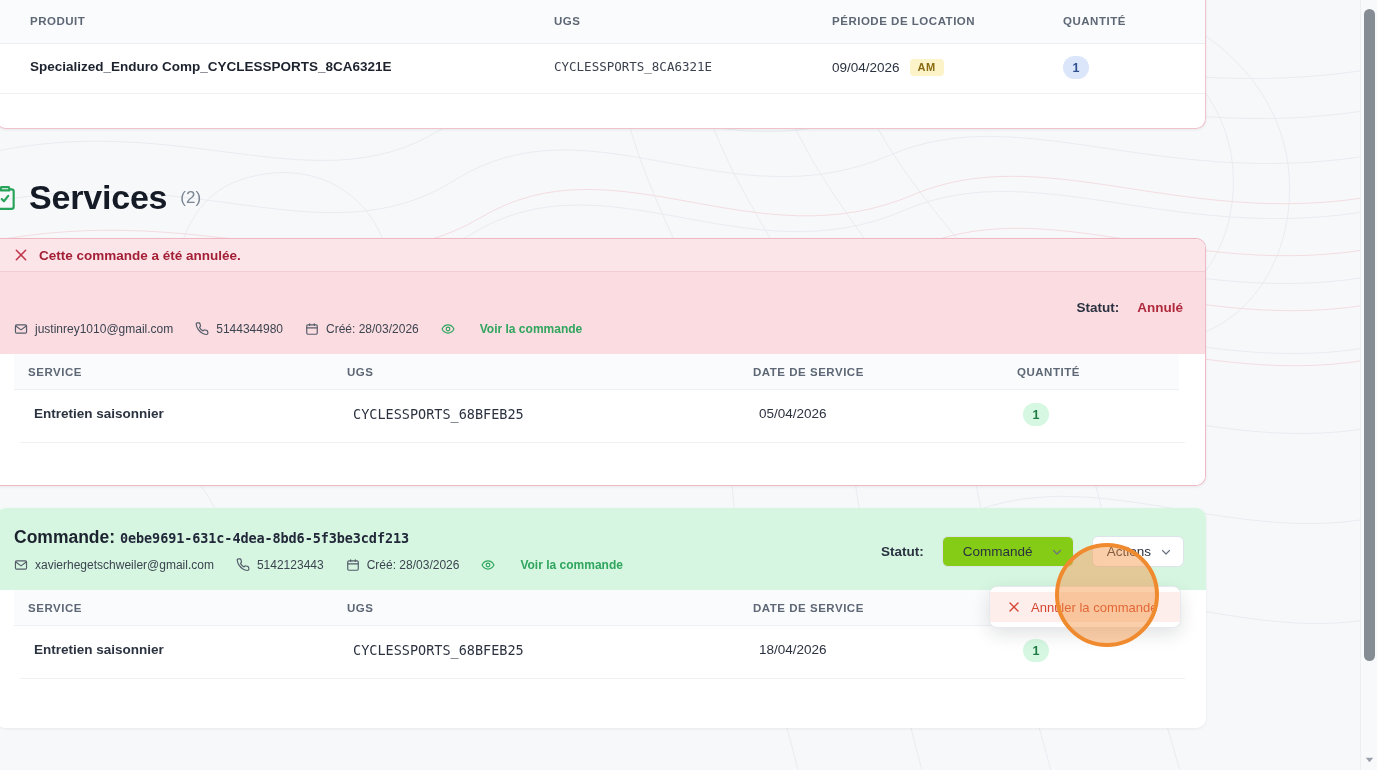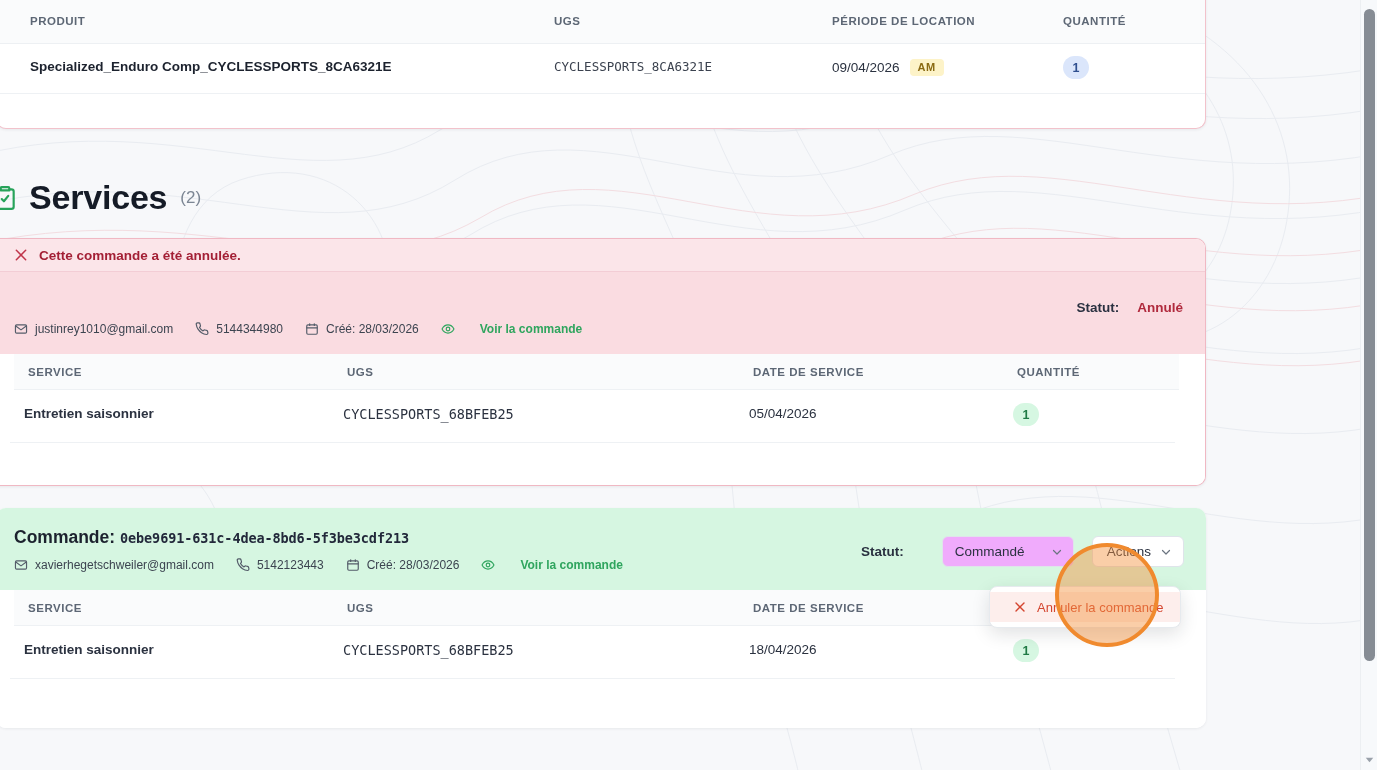--- a/index.html
+++ b/index.html
@@ -248,28 +248,27 @@
     font-weight: 700;
     color: #b02a3d;
   }
 
   .select-status {
     display: inline-flex;
     align-items: center;
     justify-content: space-between;
     width: 132px;
     height: 31px;
-    padding: 0 10px 0 12px;
-    background: #f0abfc;
+    padding: 0 10px 0 20px;
+    background: #84cc16;
     border: 1px solid #dfe4ea;
     border-radius: 6px;
     font-size: 13.5px;
     color: #2a3140;
     cursor: pointer;
-    margin-left: 20px;
   }
   .btn-actions {
     display: inline-flex;
     align-items: center;
     gap: 9px;
     height: 31px;
     padding: 0 11px 0 14px;
     background: #ffffff;
     border: 1px solid #dfe4ea;
     border-radius: 6px;
@@ -290,21 +289,21 @@
     border-radius: 8px;
     box-shadow: 0 6px 18px rgba(20, 28, 40, 0.13);
     padding: 5px 0;
     z-index: 40;
   }
   .menu-item {
     display: flex;
     align-items: center;
     gap: 11px;
     height: 30px;
-    padding: 0 24px;
+    padding: 0 18px;
     font-size: 13px;
     color: #d4452f;
     background: #fdeeec;
     cursor: pointer;
     white-space: nowrap;
   }
   .menu-x { width: 12px; height: 12px; display: block; flex: none; }
 
   
   .svc-table {
@@ -316,21 +315,21 @@
   .svc-thead {
     position: absolute;
     left: 18px; top: 0;
     width: 1165px;
     height: 36px;
     background: #fafbfc;
     border-bottom: 1px solid #eef1f4;
   }
   .svc-row {
     position: absolute;
-    left: 14px; top: 36px;
+    left: 24px; top: 36px;
     width: 1165px;
     height: 53px;
     border-bottom: 1px solid #eef1f4;
   }
   .sc-service { left: 14px; }
   .sc-ugs     { left: 333px; }
   .sc-date    { left: 729px; padding-left: 10px; }
   .sc-qty     { left: 1003px; }
   .svc-th {
     position: absolute;

